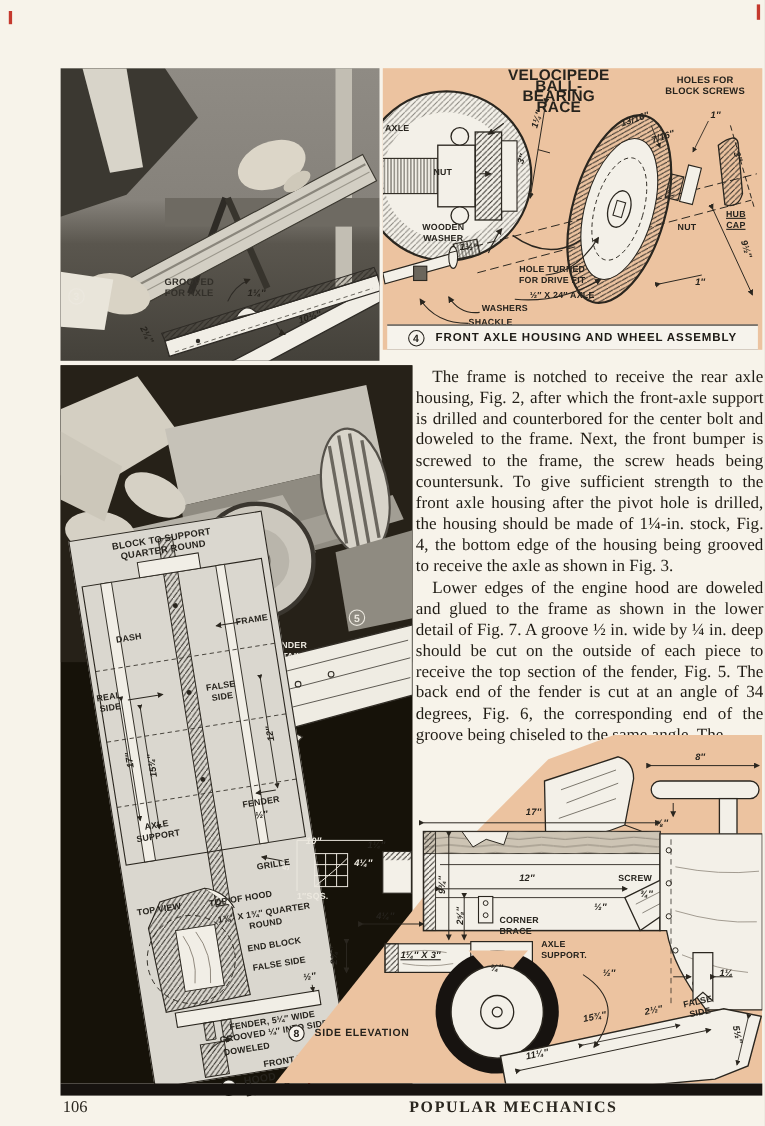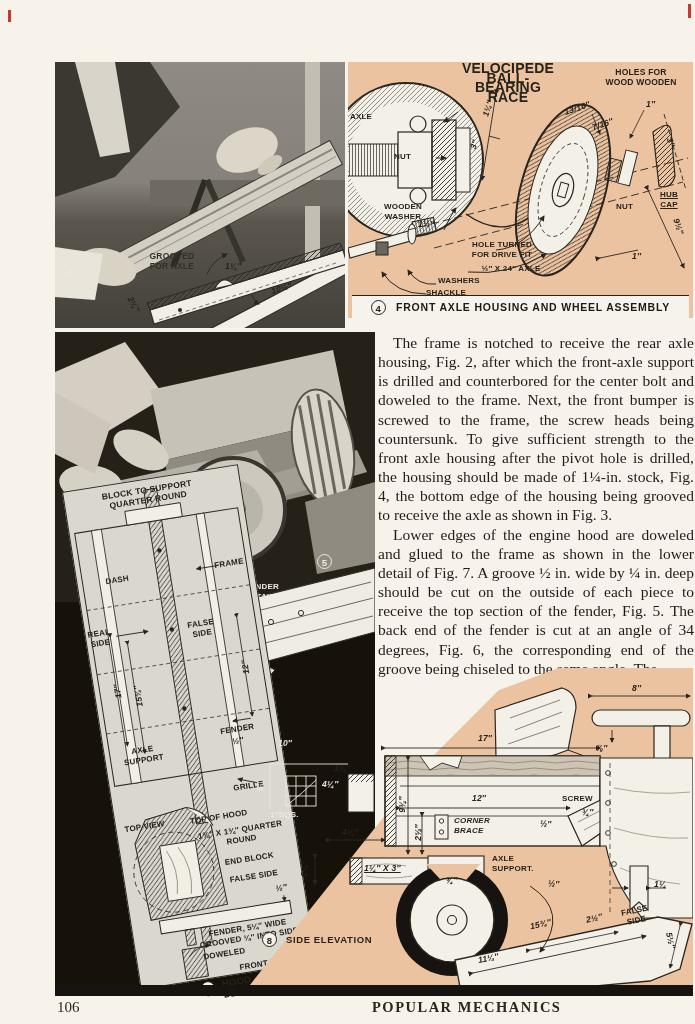--- a/index.html
+++ b/index.html
@@ -141,21 +141,21 @@
       <line x1="252" y1="196" x2="290" y2="188" stroke="#2a261f" stroke-width="0.9" marker-start="url(#ah)"></line>
       <path d="M148,188 q28,-2 48,-34" fill="none" stroke="#2a261f" stroke-width="1" marker-end="url(#ah)"></path>
       <path d="M120,210 q40,4 78,-18" fill="none" stroke="#2a261f" stroke-width="1" marker-end="url(#ah)"></path>
       <path d="M88,222 q-18,2 -28,-14" fill="none" stroke="#2a261f" stroke-width="1" marker-end="url(#ah)"></path>
       <path d="M78,232 q-30,0 -44,-22" fill="none" stroke="#2a261f" stroke-width="1" marker-end="url(#ah)"></path>
     </svg>
     <div class="lbl" style="left:110px;top:2px;width:100px;font-size:14px;">VELOCIPEDE
 BALL-BEARING
 RACE</div>
     <div class="lbl" style="left:248px;top:6px;width:90px;font-size:8.5px;">HOLES FOR
-WOOD WOODEN</div>
+BLOCK SCREWS</div>
     <div class="lbl" style="left:2px;top:50px;">AXLE</div>
     <div class="lbl" style="left:46px;top:90px;">NUT</div>
     <div class="lbl" style="left:26px;top:140px;width:58px;">WOODEN
 WASHER</div>
     <div class="lbl dim" style="left:70px;top:158px;">1½″</div>
     <div class="lbl" style="left:112px;top:178px;width:84px;">HOLE TURNED
 FOR DRIVE FIT</div>
     <div class="lbl" style="left:118px;top:202px;width:90px;">½″ X 24″ AXLE</div>
     <div class="lbl" style="left:90px;top:214px;">WASHERS</div>
     <div class="lbl" style="left:78px;top:226px;">SHACKLE</div>
@@ -379,42 +379,42 @@
         <path d="M56,138 q18,-14 30,-26"></path>
       </g>
     </svg>
 
     <div class="lbl dim" style="left:402px;top:16px;">8″</div>
     <div class="lbl dim" style="left:366px;top:76px;">⅞″</div>
     <div class="lbl dim" style="left:248px;top:66px;">17″</div>
     <div class="lbl dim" style="left:242px;top:126px;">12″</div>
     <div class="lbl" style="left:332px;top:126px;">SCREW</div>
     <div class="lbl dim" style="left:352px;top:140px;">¾″</div>
-    <div class="lbl lft" style="left:224px;top:148px;font-style:italic;">CORNER
+    <div class="lbl lft" style="left:224px;top:164px;">CORNER
 BRACE</div>
     <div class="lbl dim" style="left:310px;top:152px;">½″</div>
     <div class="lbl dim" style="left:112px;top:160px;">4¼″</div>
     <div class="lbl dim" style="left:164px;top:132px;transform:rotate(-90deg);">9¾″</div>
     <div class="lbl dim" style="left:180px;top:160px;transform:rotate(-90deg);">2⅝″</div>
     <div class="lbl dim" style="left:104px;top:96px;">1¼″</div>
     <div class="lbl dim" style="left:66px;top:196px;transform:rotate(-90deg);">2¼″</div>
     <div class="lbl dim" style="left:134px;top:196px;text-decoration:underline;">1¼″ X 3″</div>
     <div class="lbl lft" style="left:262px;top:186px;">AXLE
 SUPPORT.</div>
     <div class="lbl dim" style="left:216px;top:208px;">¾″</div>
     <div class="lbl dim" style="left:318px;top:212px;">½″</div>
     <div class="lbl dim" style="left:424px;top:212px;">1¼</div>
     <div class="lbl dim" style="left:300px;top:252px;transform:rotate(-12deg);">15¾″</div>
     <div class="lbl dim" style="left:356px;top:246px;transform:rotate(-12deg);">2½″</div>
     <div class="lbl" style="left:392px;top:238px;transform:rotate(-12deg);">FALSE
 SIDE</div>
     <div class="lbl dim" style="left:248px;top:286px;transform:rotate(-12deg);">11¼″</div>
     <div class="lbl dim" style="left:432px;top:268px;transform:rotate(78deg);">5½″</div>
 
-    <div class="lbl w dim" style="left:48px;top:71px;">10″</div>
+    <div class="lbl w dim" style="left:48px;top:92px;">10″</div>
     <div class="lbl w dim" style="left:26px;top:114px;transform:rotate(-90deg);">5″</div>
     <div class="lbl w dim" style="left:92px;top:112px;">4¼″</div>
     <div class="lbl w" style="left:40px;top:142px;text-align:center;">1″SQS.</div>
 
     <div class="badge dark" style="left:32px;top:264px;">8</div>
     <div class="lbl lft" style="left:56px;top:267px;font-size:9.5px;letter-spacing:.6px;">SIDE ELEVATION</div>
   </div>
 
   <div class="abs" style="left:55px;top:985px;width:638px;height:11px;background:#171310;"></div>
 

